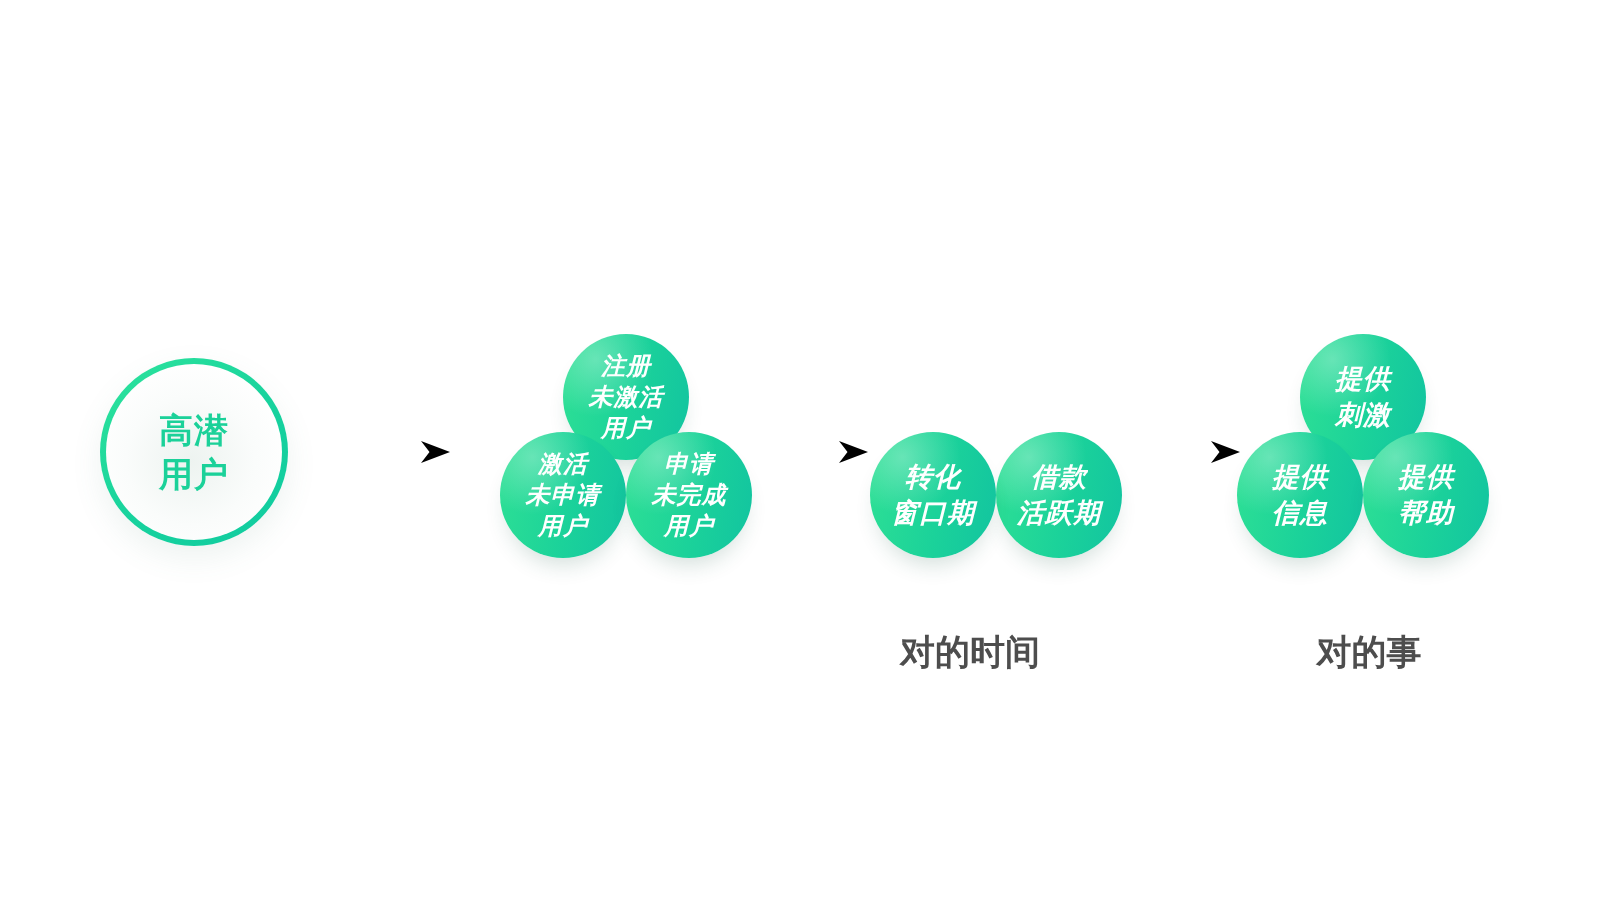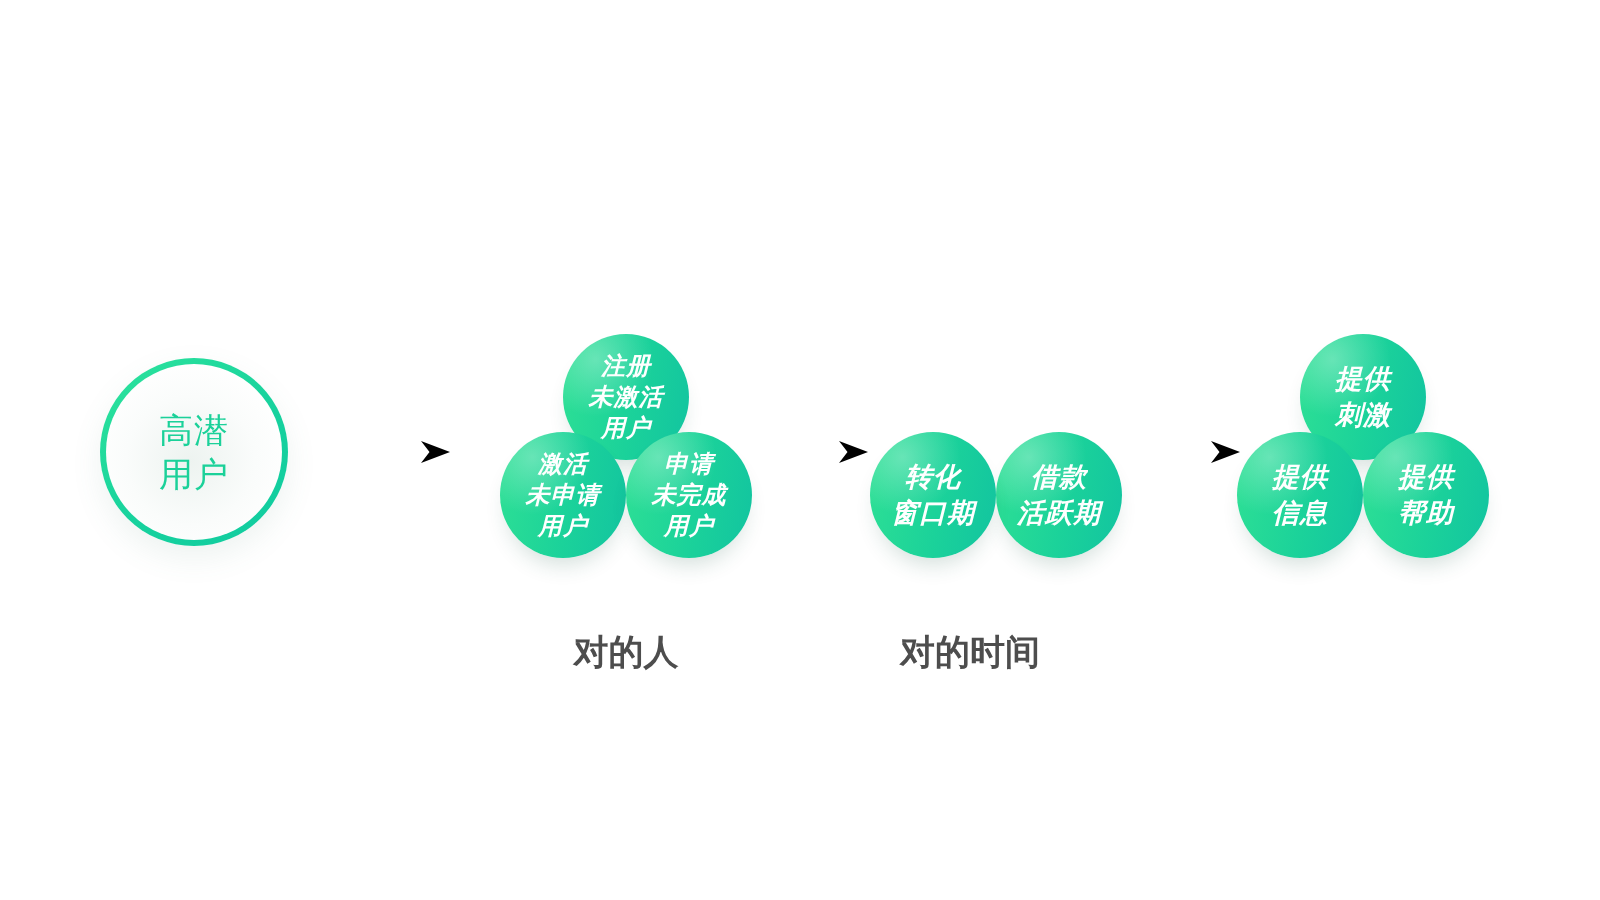--- a/index.html
+++ b/index.html
@@ -31,21 +31,21 @@
     box-shadow: 0 12px 30px rgba(90, 140, 120, 0.10);
     display: flex;
     align-items: center;
     justify-content: center;
   }
   .source-ring .source-text {
     white-space: pre-line;
     text-align: right;
     font-size: 34px;
     line-height: 44px;
-    font-weight: 400;
+    font-weight: 700;
     color: #1bd199;
     letter-spacing: 1px;
   }
 
   
   .arrow {
     position: absolute;
     top: 437px;
     width: 100px;
     height: 30px;
@@ -140,21 +140,20 @@
       <span class="bubble-text">激活
 未申请
 用户</span>
     </div>
     <div class="bubble bubble-br">
       <span class="bubble-text">申请
 未完成
 用户</span>
     </div>
   </section>
-  <div class="stage-label stage-label-1">对的人</div>
 
   <svg class="arrow arrow-2" viewBox="0 0 100 30" aria-hidden="true">
     <line x1="2" y1="15" x2="80" y2="15" stroke="url(#arrowTail)" stroke-width="3.6"></line>
     <polygon points="100,15 71,4 79.5,15 71,26" fill="#000000"></polygon>
   </svg>
 
   <section class="cluster cluster-2 lines-2">
     <div class="bubble bubble-br">
       <span class="bubble-text">借款
 活跃期</span>
@@ -178,14 +177,15 @@
     </div>
     <div class="bubble bubble-bl">
       <span class="bubble-text">提供
 信息</span>
     </div>
     <div class="bubble bubble-br">
       <span class="bubble-text">提供
 帮助</span>
     </div>
   </section>
+  <div class="stage-label stage-label-3">对的事</div>
 
 </div>
 
 </body></html>

